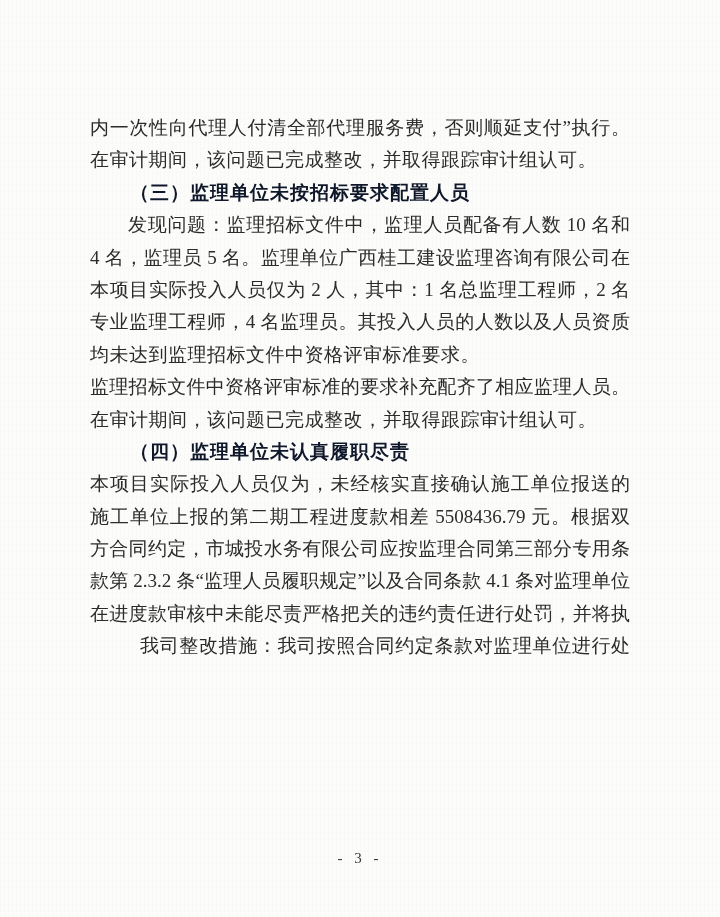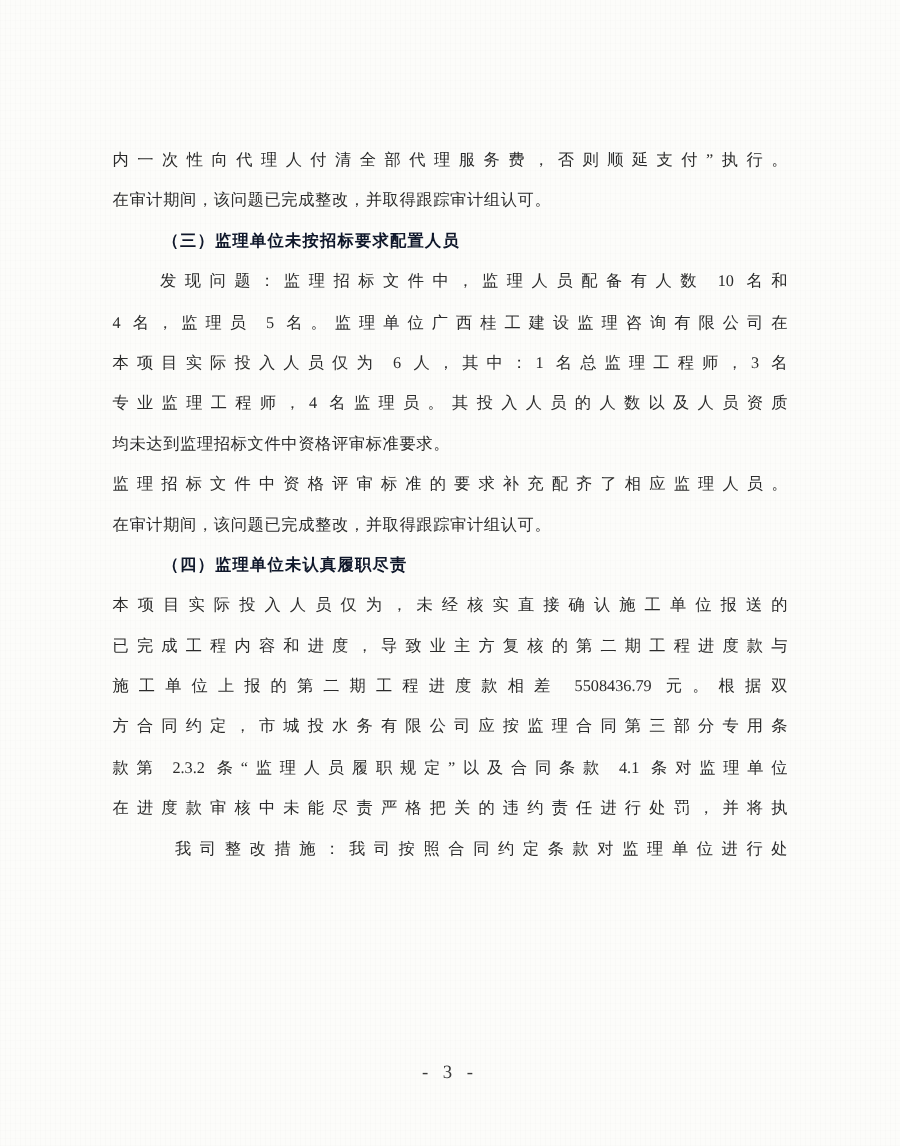--- a/index.html
+++ b/index.html
@@ -18,21 +18,21 @@
     color: #2b2b2b;
     overflow: hidden;
   }
   .textblock {
     position: absolute;
     top: 112px;
     left: 90px;
     width: 540px;
   }
   .line {
-    font-size: 13px;
+    font-size: 19px;
     line-height: 32.4px;
     height: 32.4px;
     white-space: nowrap;
     color: #2b2b2b;
     letter-spacing: 0.5px;
   }
   .line.justify {
     white-space: normal;
     text-align: justify;
     text-align-last: justify;
@@ -62,28 +62,27 @@
 </style>
 </head>
 <body>
 
 <div class="textblock">
   <div class="line justify">内一次性向代理人付清全部代理服务费，否则顺延支付”执行。</div>
   <div class="line">在审计期间，该问题已完成整改，并取得跟踪审计组认可。</div>
   <div class="line heading">（三）监理单位未按招标要求配置人员</div>
   <div class="line indent justify">发现问题：监理招标文件中，监理人员配备有人数 10 名和</div>
   <div class="line justify">4 名，监理员 5 名。监理单位广西桂工建设监理咨询有限公司在</div>
-  <div class="line justify">本项目实际投入人员仅为 6 人，其中：1 名总监理工程师，3 名</div>
+  <div class="line justify">本项目实际投入人员仅为 2 人，其中：1 名总监理工程师，2 名</div>
   <div class="line justify">专业监理工程师，4 名监理员。其投入人员的人数以及人员资质</div>
   <div class="line">均未达到监理招标文件中资格评审标准要求。</div>
   <div class="line justify">监理招标文件中资格评审标准的要求补充配齐了相应监理人员。</div>
   <div class="line">在审计期间，该问题已完成整改，并取得跟踪审计组认可。</div>
   <div class="line heading">（四）监理单位未认真履职尽责</div>
   <div class="line justify">本项目实际投入人员仅为，未经核实直接确认施工单位报送的</div>
-  <div class="line justify">已完成工程内容和进度，导致业主方复核的第二期工程进度款与</div>
   <div class="line justify">施工单位上报的第二期工程进度款相差 5508436.79 元。根据双</div>
   <div class="line justify">方合同约定，市城投水务有限公司应按监理合同第三部分专用条</div>
   <div class="line justify">款第 2.3.2 条“监理人员履职规定”以及合同条款 4.1 条对监理单位</div>
   <div class="line justify">在进度款审核中未能尽责严格把关的违约责任进行处罚，并将执</div>
   <div class="line indent-wide justify">我司整改措施：我司按照合同约定条款对监理单位进行处</div>
 </div>
 
 <div class="page-number">- 3 -</div>
 
 </body></html>

